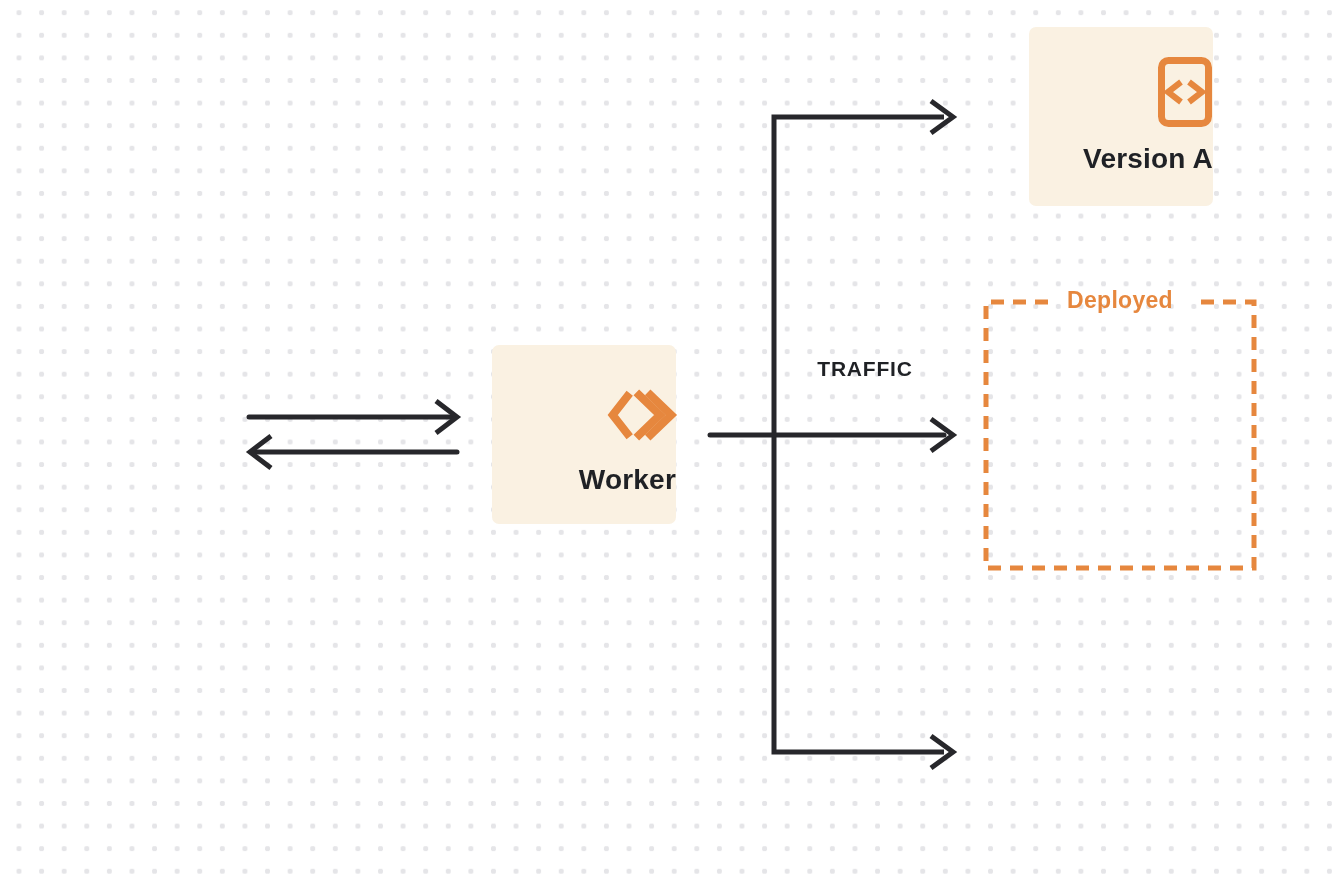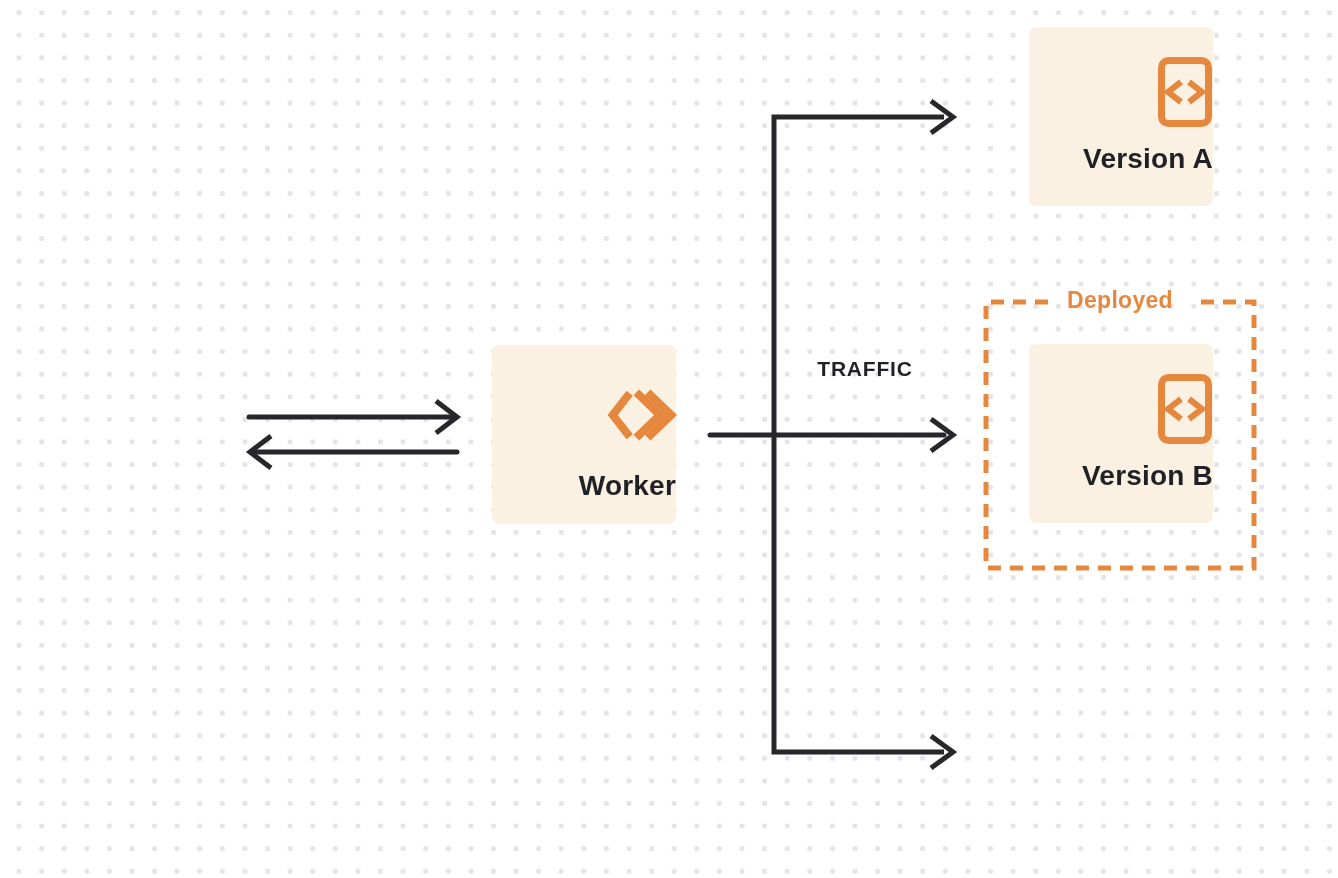--- a/index.html
+++ b/index.html
@@ -39,21 +39,21 @@
     font-size:28px;font-weight:700;color:var(--label-ink);
     letter-spacing:0.2px;line-height:1.2;white-space:nowrap;
   }
   .node-client{
     left:31px;top:343px;width:181px;height:181px;
     background:var(--node-gray);
   }
   .node-worker{
     left:492px;top:345px;width:184px;height:179px;
     background:var(--node-cream);
-    justify-content:flex-start;padding-top:42px;gap:26px;
+    justify-content:flex-start;padding-top:42px;gap:20px;
   }
   .node-version{
     width:184px;height:179px;background:var(--node-cream);
     justify-content:flex-start;padding-top:29px;gap:14px;
   }
   .node-version-a{left:1029px;top:27px;}
   .node-version-b{left:1029px;top:344px;}
   .node-version-c{left:1029px;top:662px;}
   .icon-svg{display:block;overflow:visible;}
   .traffic-label{
@@ -117,30 +117,20 @@
     <svg class="icon-svg" width="56" height="72" viewBox="0 0 56 72">
       <rect x="4.5" y="4.5" width="47" height="63" rx="7" fill="none" stroke="#E6873E" stroke-width="7"></rect>
       <g stroke="#E6873E" stroke-width="6" fill="none" stroke-linejoin="miter" stroke-linecap="butt">
         <polyline points="24,26 11,36 24,46"></polyline>
         <polyline points="32,26 45,36 32,46"></polyline>
       </g>
     </svg>
     <span class="label">Version A</span>
   </div>
 
-  <div class="node node-version node-version-b">
-    <svg class="icon-svg" width="56" height="72" viewBox="0 0 56 72">
-      <rect x="4.5" y="4.5" width="47" height="63" rx="7" fill="none" stroke="#E6873E" stroke-width="7"></rect>
-      <g stroke="#E6873E" stroke-width="6" fill="none" stroke-linejoin="miter" stroke-linecap="butt">
-        <polyline points="24,26 11,36 24,46"></polyline>
-        <polyline points="32,26 45,36 32,46"></polyline>
-      </g>
-    </svg>
-    <span class="label">Version B</span>
-  </div>
 
 
   <div class="traffic-label">
     <div class="line2">TRAFFIC</div>
   </div>
 
   <div class="deployed-label">Deployed</div>
 
 </div>
 

